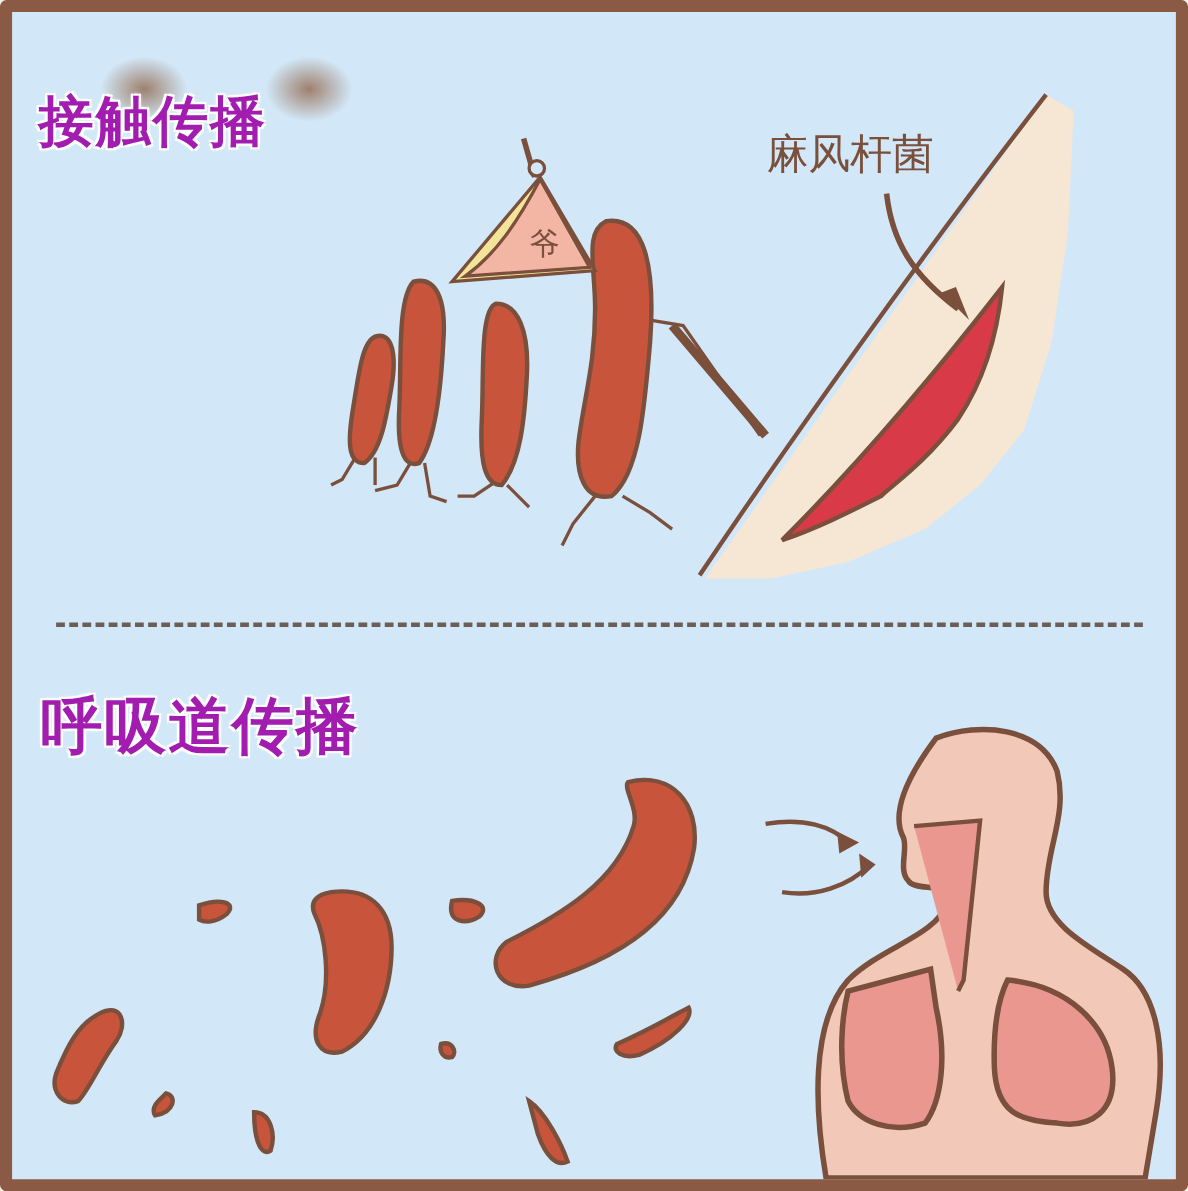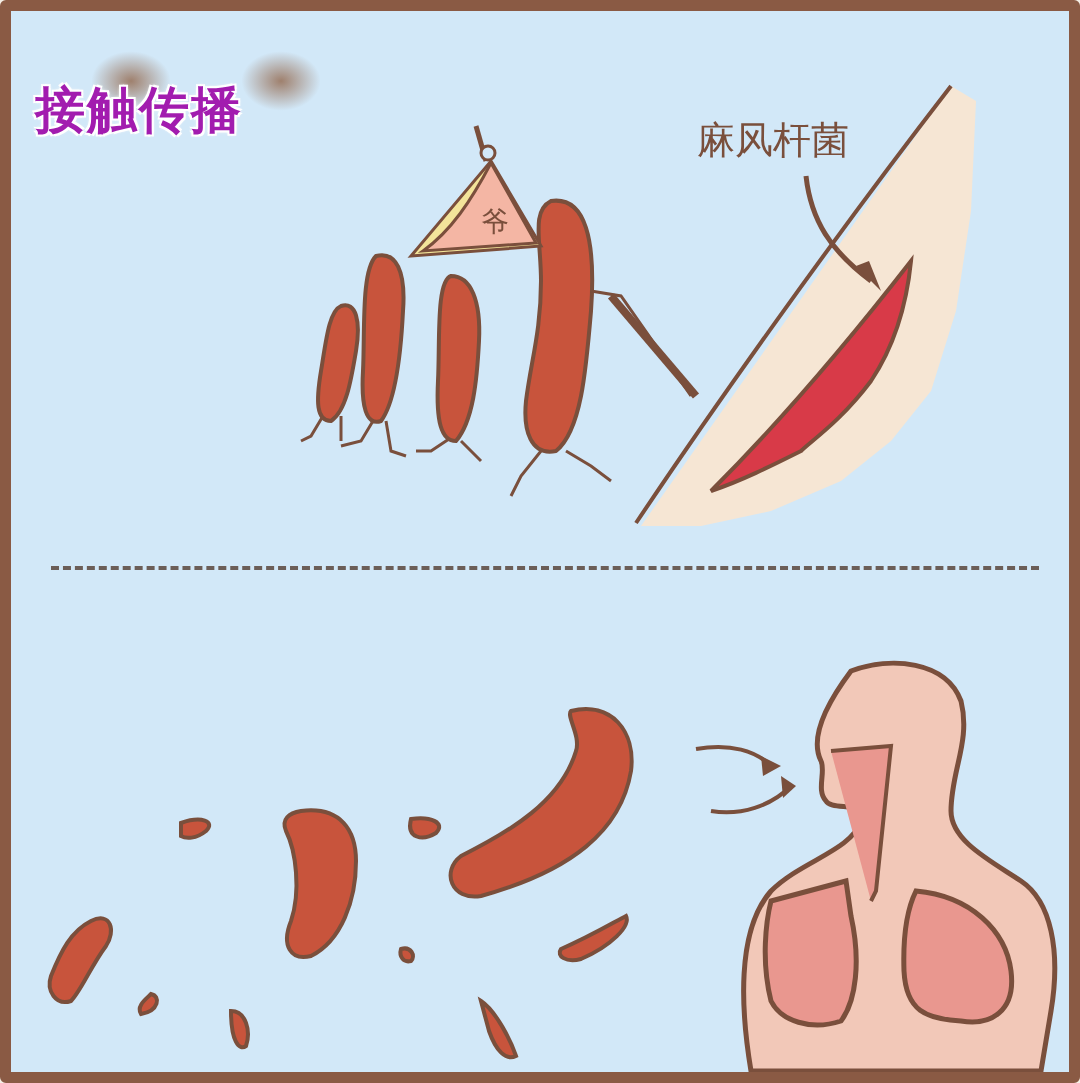--- a/index.html
+++ b/index.html
@@ -61,20 +61,21 @@
       <path d="M480 150 L530 235 L400 245 Z" fill="#f3e49a" stroke="#7a4f3c" stroke-width="3"></path>
       <path d="M480 152 L525 232 L412 240 C440 220 460 190 480 152 Z" fill="#f4b6a4" stroke="#7a4f3c" stroke-width="3"></path>
       <text x="470" y="220" font-size="28" fill="#7a4f3c" font-family="DejaVu Sans, sans-serif">爷</text>
     </g>
   </svg>
 
   <div class="hand label-skin">麻风杆菌</div>
 
   <div class="divider"></div>
 
+  <div class="title title-bottom">呼吸道传播</div>
 
   <svg width="1080" height="1083" viewBox="0 0 1080 1083">
 
     <path d="M840 660 C880 645 935 650 950 690 C960 730 940 760 940 800 C940 830 980 850 1010 870 C1040 890 1050 940 1040 1000 L1030 1060 L740 1060 C730 1000 725 920 760 880 C790 850 840 840 850 810 C860 790 820 800 815 790 C805 780 815 760 810 750 C800 730 810 700 840 660 Z" fill="#f2c8b8" stroke="#7a4f3c" stroke-width="5"></path>
     <path d="M820 740 L880 735 L865 880 L860 890" stroke="#7a4f3c" stroke-width="4" fill="#e9978f"></path>
     <path d="M760 890 L835 870 L840 905 C850 950 845 990 830 1010 C800 1020 770 1010 760 990 C750 950 755 910 760 890 Z" fill="#e9978f" stroke="#7a4f3c" stroke-width="5"></path>
     <path d="M905 880 C960 885 995 920 1000 960 C1005 1000 980 1015 950 1010 C915 1008 895 1000 893 960 C892 930 895 900 905 880 Z" fill="#e9978f" stroke="#7a4f3c" stroke-width="5"></path>
     <g stroke="#7a4f3c" stroke-width="4" fill="none">
       <path d="M685 738 C720 732 745 740 760 755"></path>
       <path d="M700 800 C730 805 760 795 780 775"></path>

